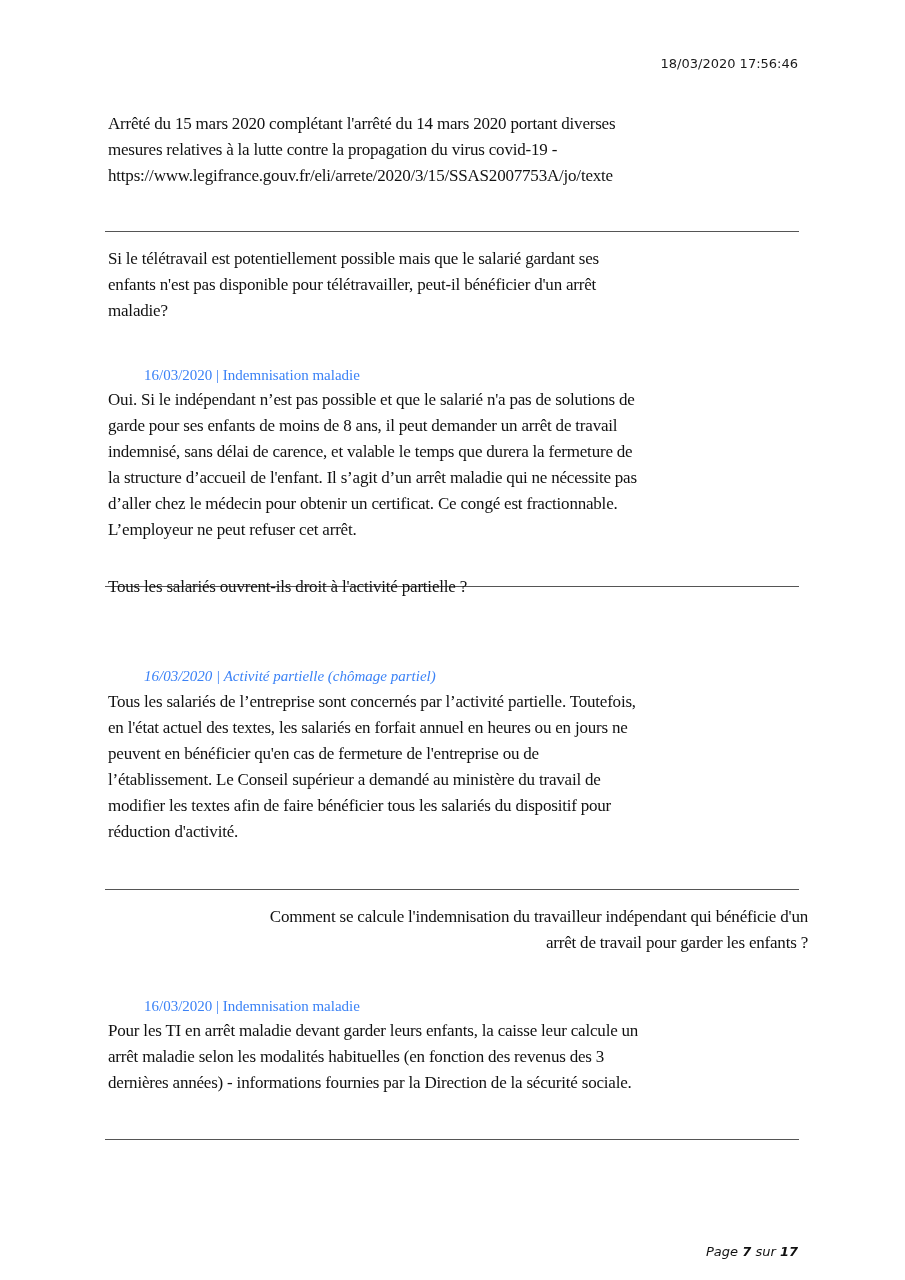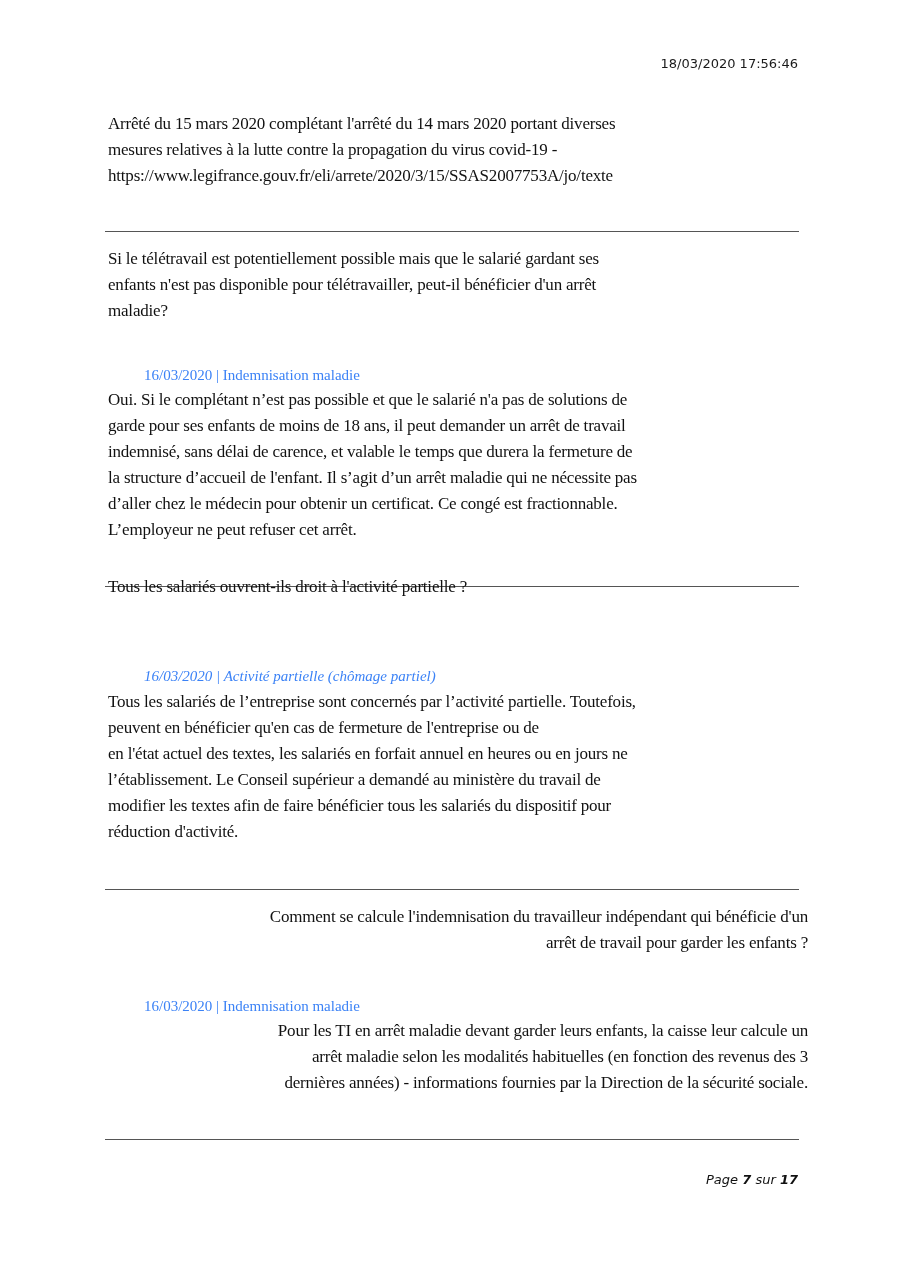--- a/index.html
+++ b/index.html
@@ -14,21 +14,21 @@
       font-family: "Liberation Serif", serif; font-size: 17px; line-height: 26px; color: #111;
       letter-spacing: -0.2px;
     }
     .block p { margin: 0; }
     .meta {
       position: absolute; left: 144px;
       font-family: "Liberation Serif", serif; font-size: 15px; color: #3b82f6;
     }
     .rule { position: absolute; left: 105px; width: 694px; height: 1px; background: #555; }
     .footer {
-      position: absolute; top: 1172px; right: 107px;
+      position: absolute; top: 1244px; right: 107px;
       font-family: "DejaVu Sans", sans-serif; font-size: 13px; font-style: italic; color: #111;
     }
     .footer b { font-weight: bold; }
   </style>
 </head>
 <body>
 
 <div class="page">
 
   <div class="timestamp">18/03/2020 17:56:46</div>
@@ -41,51 +41,51 @@
 
   <div class="rule" style="top:231px;"></div>
 
   <div class="block" style="top:246px;">
     <p>Si le télétravail est potentiellement possible mais que le salarié gardant ses</p>
     <p>enfants n'est pas disponible pour télétravailler, peut-il bénéficier d'un arrêt</p>
     <p>maladie?</p>
   </div>
   <div class="meta" style="top:367px;">16/03/2020 | Indemnisation maladie</div>
   <div class="block" style="top:387px;">
-    <p>Oui. Si le complétant n’est pas possible et que le salarié n'a pas de solutions de</p>
-    <p>garde pour ses enfants de moins de 18 ans, il peut demander un arrêt de travail</p>
+    <p>Oui. Si le indépendant n’est pas possible et que le salarié n'a pas de solutions de</p>
+    <p>garde pour ses enfants de moins de 8 ans, il peut demander un arrêt de travail</p>
     <p>indemnisé, sans délai de carence, et valable le temps que durera la fermeture de</p>
     <p>la structure d’accueil de l'enfant. Il s’agit d’un arrêt maladie qui ne nécessite pas</p>
     <p>d’aller chez le médecin pour obtenir un certificat. Ce congé est fractionnable.</p>
     <p>L’employeur ne peut refuser cet arrêt.</p>
   </div>
 
   <div class="rule" style="top:586px;"></div>
 
   <div class="block" style="top:574px;">
     <p>Tous les salariés ouvrent-ils droit à l'activité partielle ?</p>
   </div>
   <div class="meta" style="top:668px;font-style:italic;">16/03/2020 | Activité partielle (chômage partiel)</div>
   <div class="block" style="top:689px;">
     <p>Tous les salariés de l’entreprise sont concernés par l’activité partielle. Toutefois,</p>
+    <p>en l'état actuel des textes, les salariés en forfait annuel en heures ou en jours ne</p>
     <p>peuvent en bénéficier qu'en cas de fermeture de l'entreprise ou de</p>
-    <p>en l'état actuel des textes, les salariés en forfait annuel en heures ou en jours ne</p>
     <p>l’établissement. Le Conseil supérieur a demandé au ministère du travail de</p>
     <p>modifier les textes afin de faire bénéficier tous les salariés du dispositif pour</p>
     <p>réduction d'activité.</p>
   </div>
 
   <div class="rule" style="top:889px;"></div>
 
   <div class="block" style="top:904px;text-align:right;">
     <p>Comment se calcule l'indemnisation du travailleur indépendant qui bénéficie d'un</p>
     <p>arrêt de travail pour garder les enfants ?</p>
   </div>
   <div class="meta" style="top:998px;">16/03/2020 | Indemnisation maladie</div>
-  <div class="block" style="top:1018px;text-align:right;">
+  <div class="block" style="top:1018px;">
     <p>Pour les TI en arrêt maladie devant garder leurs enfants, la caisse leur calcule un</p>
     <p>arrêt maladie selon les modalités habituelles (en fonction des revenus des 3</p>
     <p>dernières années) - informations fournies par la Direction de la sécurité sociale.</p>
   </div>
 
   <div class="rule" style="top:1139px;"></div>
 
   <div class="footer"><span>Page </span><b>7</b><span> sur </span><b>17</b></div>
 
 </div>

